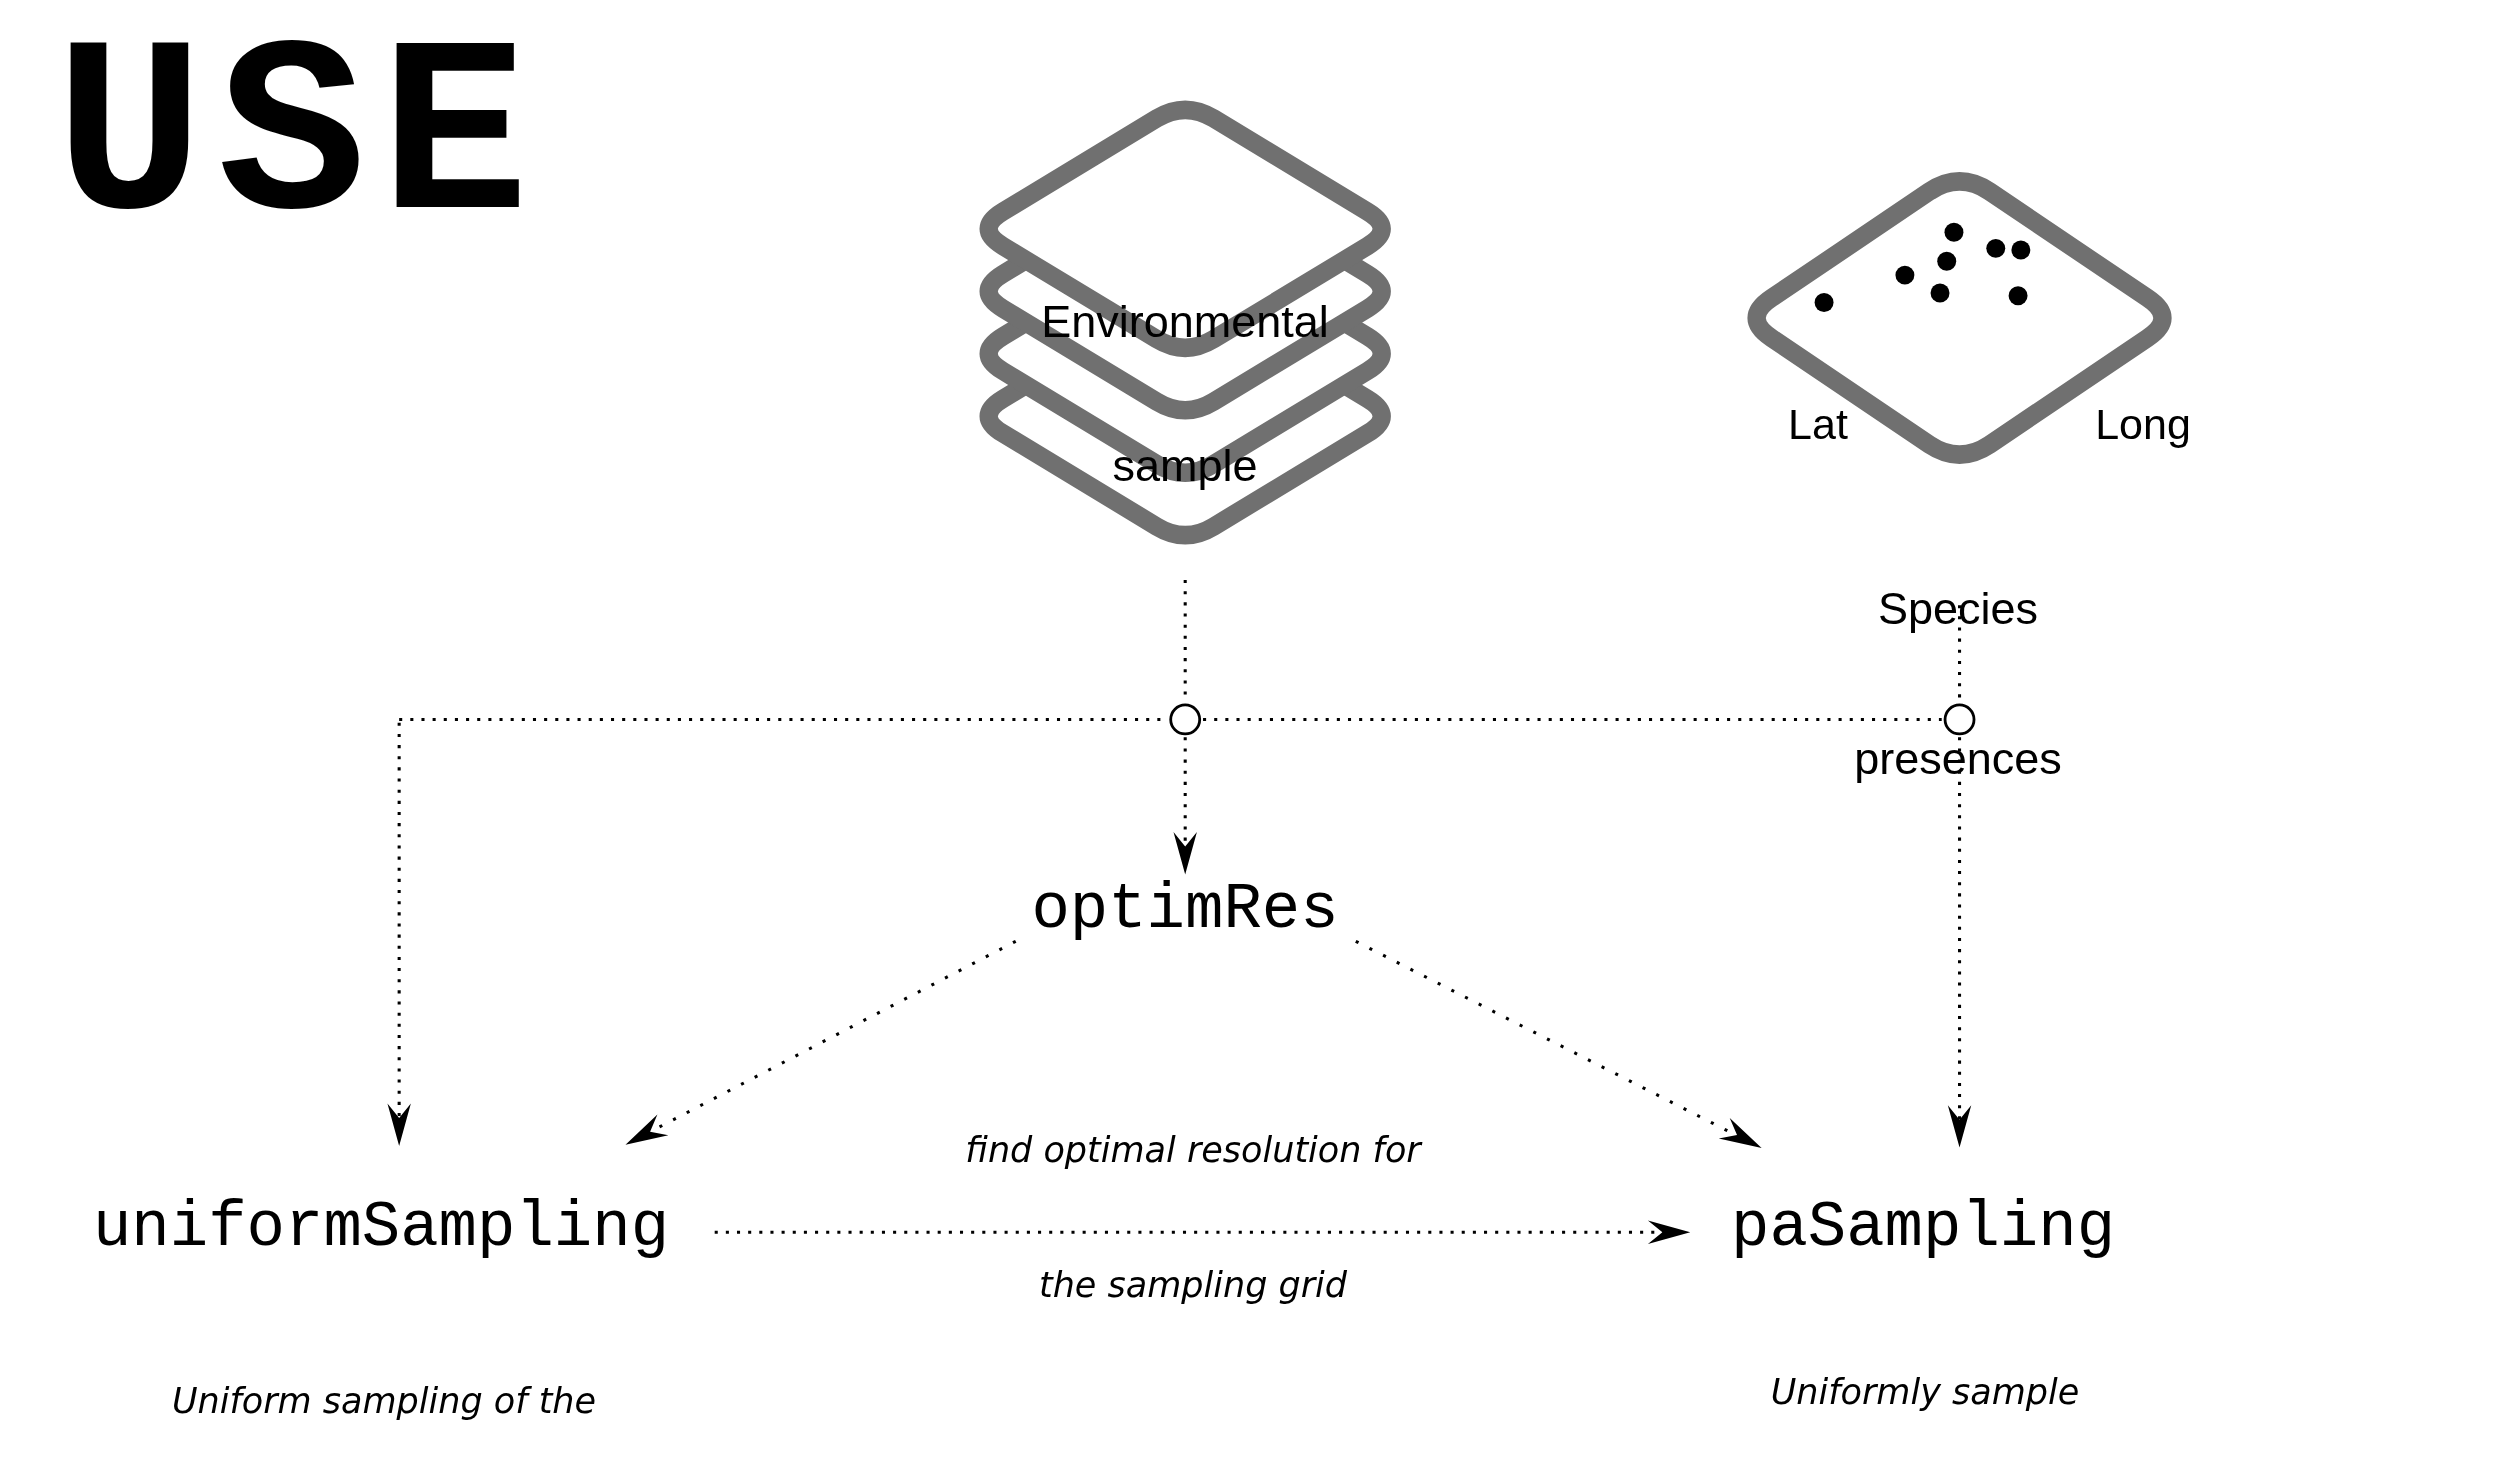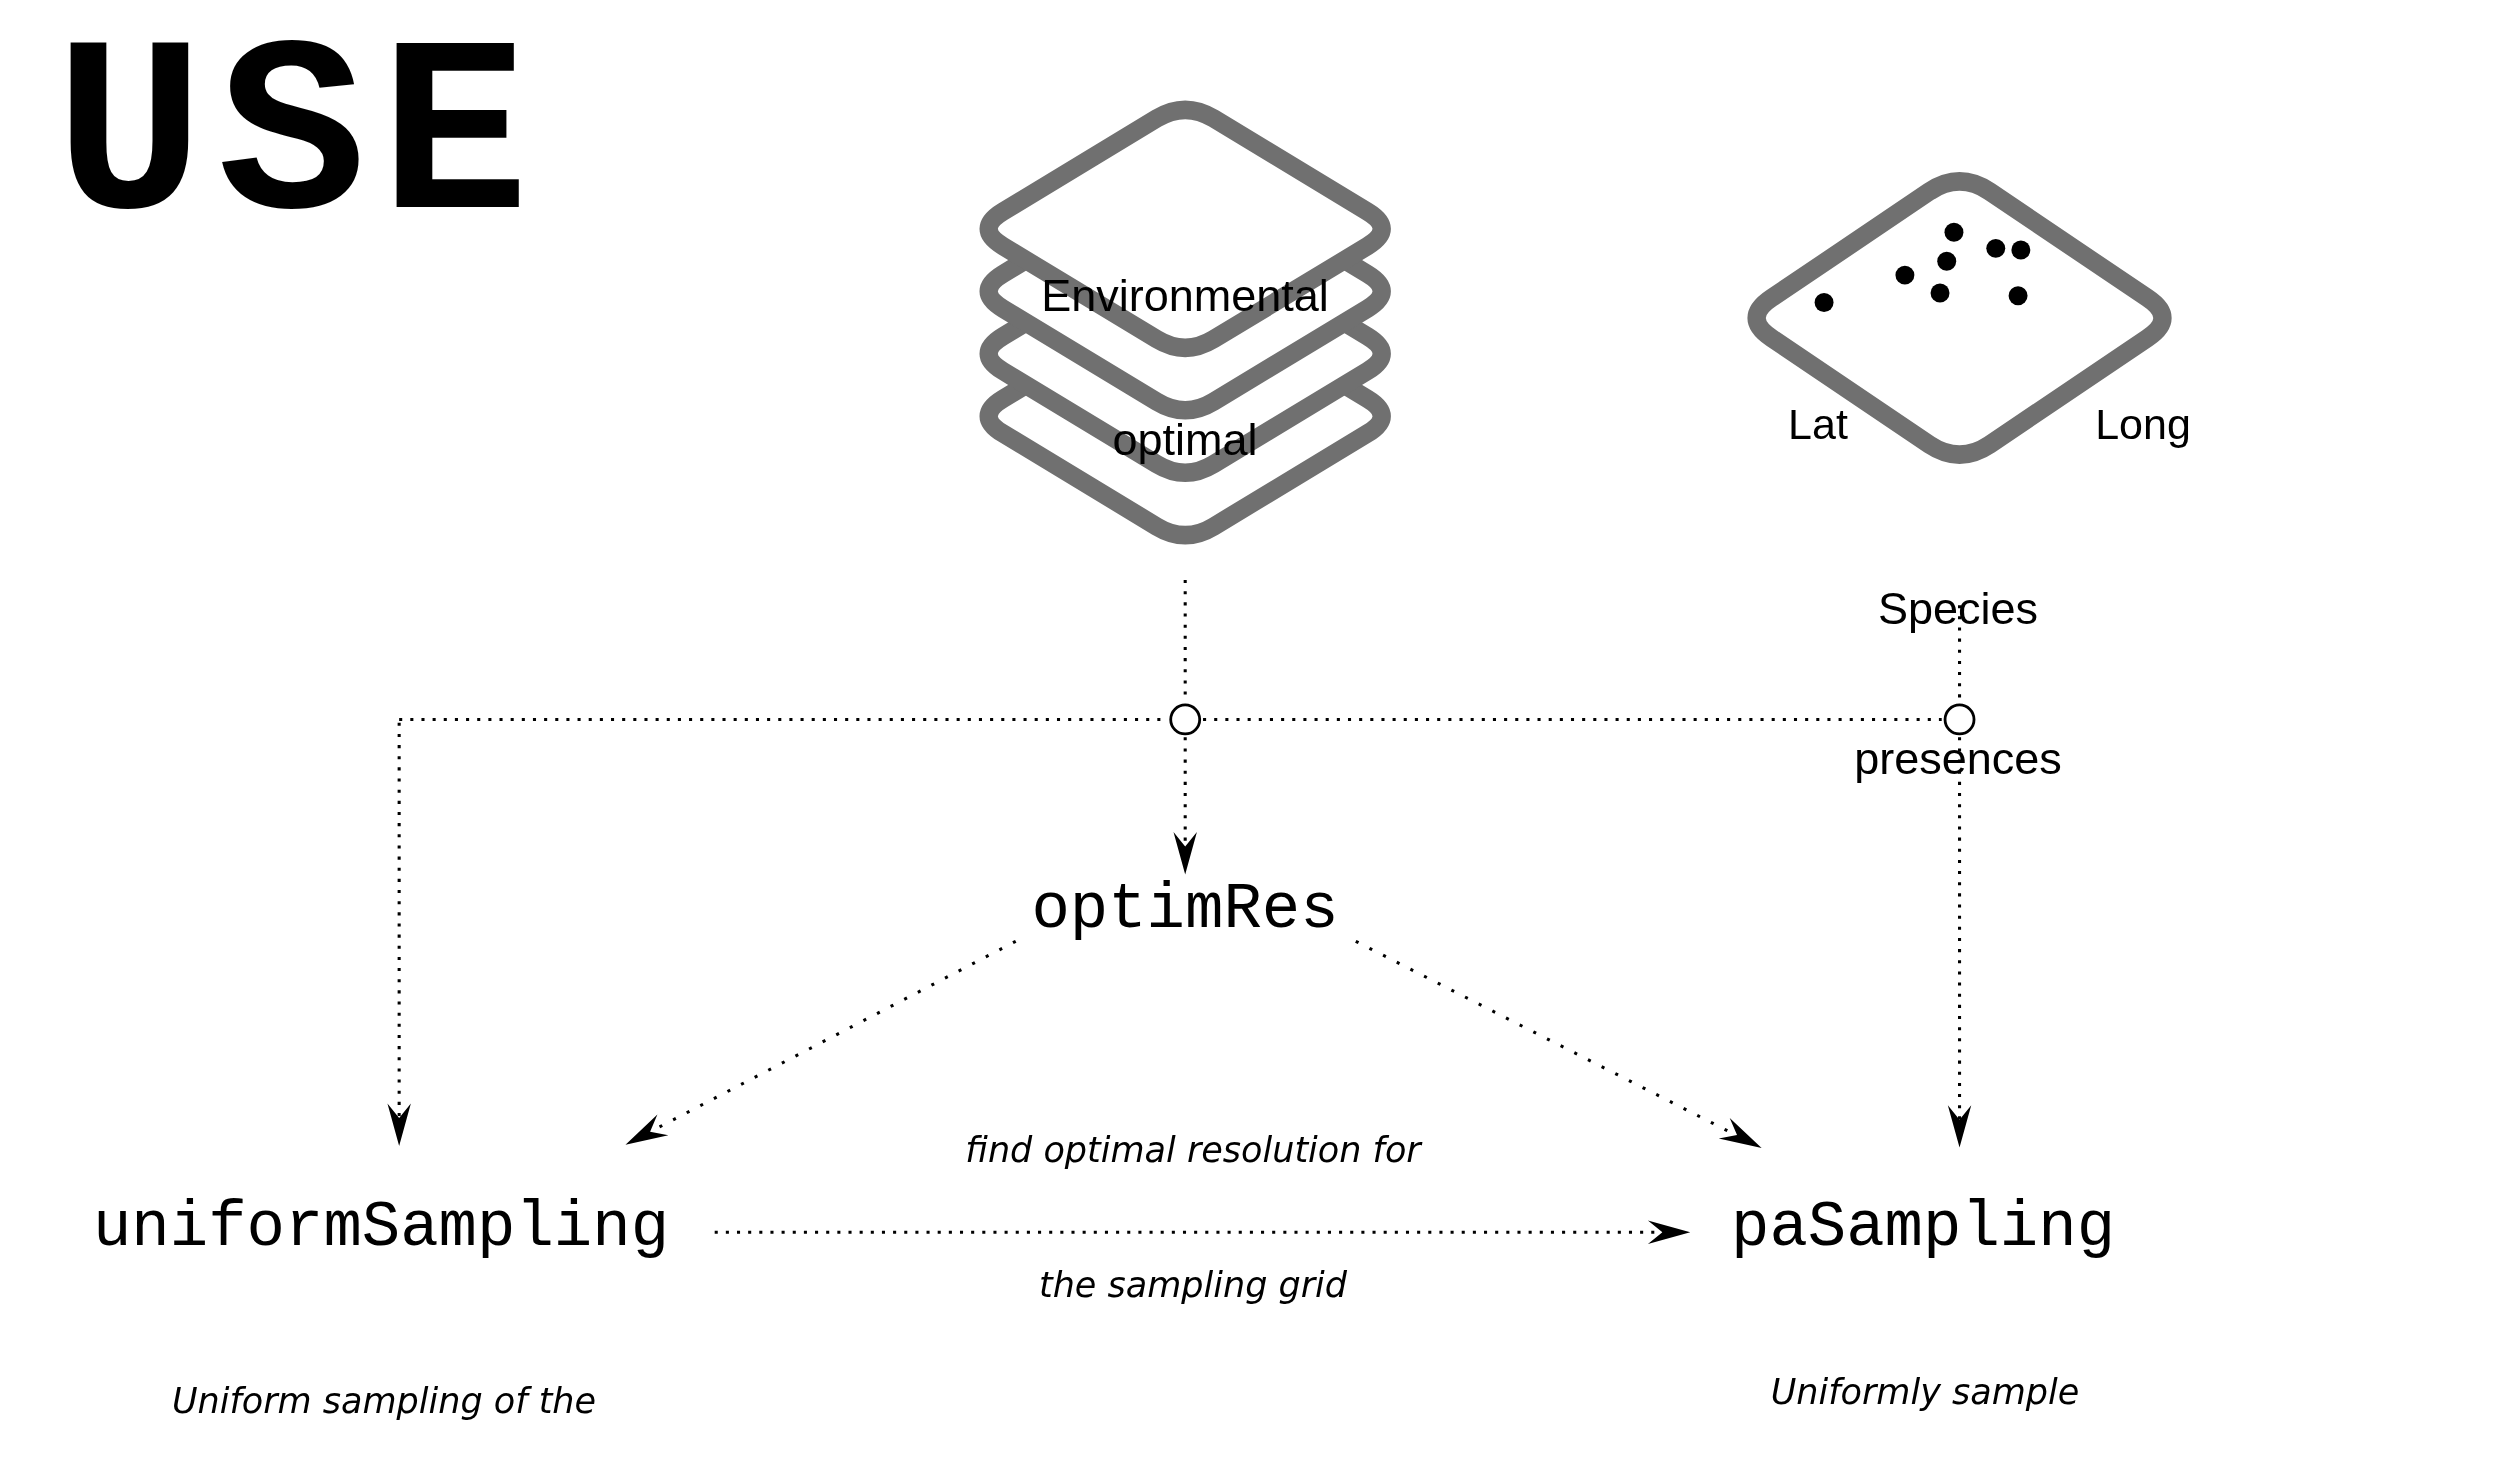--- a/index.html
+++ b/index.html
@@ -46,21 +46,21 @@
     font-size: 64px;
     line-height: 56px;
   }
   .italic-desc {
     font-family: "DejaVu Sans", "Liberation Sans", sans-serif;
     font-style: italic;
     font-size: 35px;
     line-height: 45px;
   }
 
-  .env-label      { left: 1185px; top: 176px; }
+  .env-label      { left: 1185px; top: 202px; }
   .lat-label      { left: 1818px; top: 400px; font-size: 43px; text-align: center; }
   .long-label     { left: 2143px; top: 400px; font-size: 43px; }
   .species-label  { left: 1958px; top: 484px; line-height: 50px; }
   .optimres-label { left: 1185px; top: 882px; }
   .optimres-desc  { left: 1193px; top: 1038px; text-align: center; }
   .uniform-label  { left: 381px;  top: 1200px; }
   .uniform-desc   { left: 384px;  top: 1289px; }
   .pa-label       { left: 1923px; top: 1200px; }
   .pa-desc        { left: 1925px; top: 1280px; }
 </style>
@@ -111,21 +111,21 @@
     <path class="arrowhead" d="M0,0 L-21,-76 L0,-50 L21,-76 Z" transform="translate(3515,2058)"></path>
     <path class="arrowhead" d="M0,0 L-21,-76 L0,-50 L21,-76 Z" transform="translate(1122,2053) rotate(62)"></path>
     <path class="arrowhead" d="M0,0 L-21,-76 L0,-50 L21,-76 Z" transform="translate(3160,2059) rotate(-62)"></path>
     <path class="arrowhead" d="M0,0 L-21,-76 L0,-50 L21,-76 Z" transform="translate(3032,2210) rotate(-90)"></path>
   </svg>
 
   <div class="txt logo">USE</div>
 
   <div class="txt center sans-label env-label">
     <div>Environmental</div>
-    <div>optimal</div>
+    <div>sample</div>
   </div>
 
   <div class="txt center sans-label lat-label">Lat</div>
   <div class="txt center sans-label long-label">Long</div>
   <div class="txt center sans-label species-label">
     <div>Species</div>
     <div>presences</div>
   </div>
 
   <div class="txt center mono-fn optimres-label">optimRes</div>

